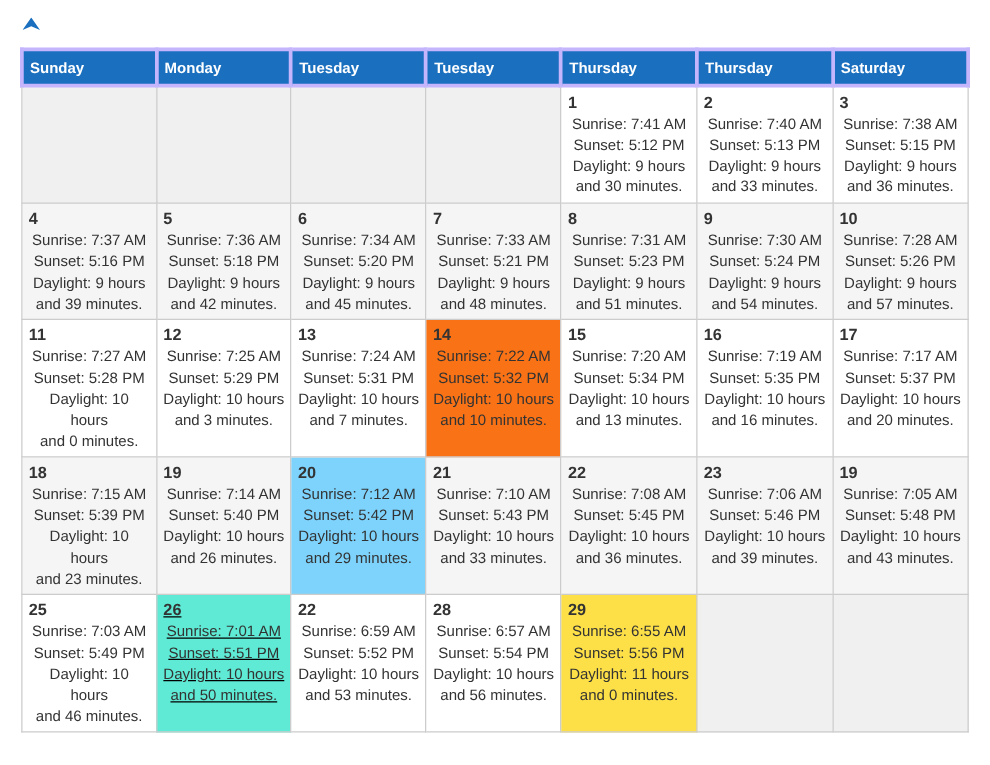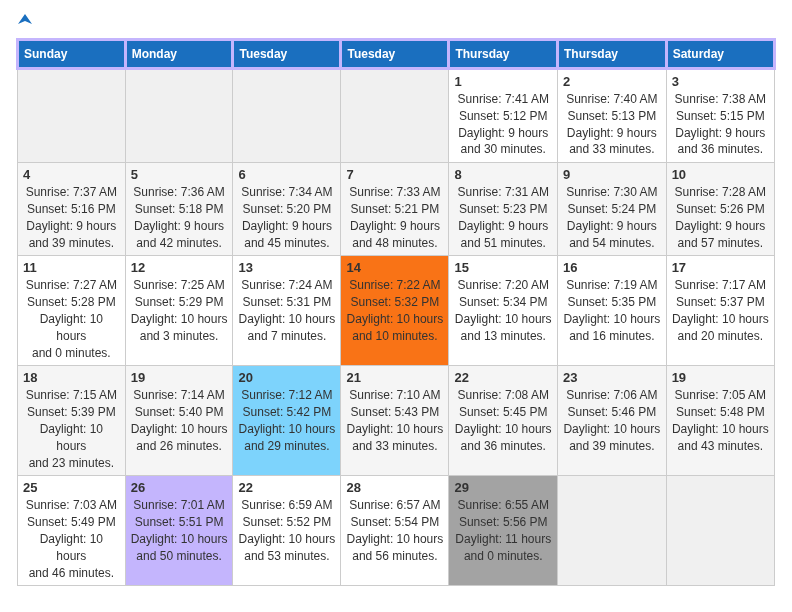--- a/index.html
+++ b/index.html
@@ -229,33 +229,33 @@
         <td style="background: rgb(245, 245, 245);">
           <span class="day-number">19</span>
           <div class="day-info">Sunrise: 7:05 AM<br>Sunset: 5:48 PM<br>Daylight: 10 hours<br>and 43 minutes.</div>
         </td>
       </tr>
       <tr>
         <td style="background: rgb(255, 255, 255);">
           <span class="day-number">25</span>
           <div class="day-info">Sunrise: 7:03 AM<br>Sunset: 5:49 PM<br>Daylight: 10 hours<br>and 46 minutes.</div>
         </td>
-        <td style="background: #c4b5fd;">
+        <td style="background: #5eead4; text-decoration: underline;">
           <span class="day-number">26</span>
           <div class="day-info">Sunrise: 7:01 AM<br>Sunset: 5:51 PM<br>Daylight: 10 hours<br>and 50 minutes.</div>
         </td>
         <td style="background: rgb(255, 255, 255);">
           <span class="day-number">22</span>
           <div class="day-info">Sunrise: 6:59 AM<br>Sunset: 5:52 PM<br>Daylight: 10 hours<br>and 53 minutes.</div>
         </td>
         <td style="background: rgb(255, 255, 255);">
           <span class="day-number">28</span>
           <div class="day-info">Sunrise: 6:57 AM<br>Sunset: 5:54 PM<br>Daylight: 10 hours<br>and 56 minutes.</div>
         </td>
-        <td style="background: #a3a3a3;">
+        <td style="background: #fde047;">
           <span class="day-number">29</span>
           <div class="day-info">Sunrise: 6:55 AM<br>Sunset: 5:56 PM<br>Daylight: 11 hours<br>and 0 minutes.</div>
         </td>
         <td class="empty-cell"></td>
         <td class="empty-cell"></td>
       </tr>
     </tbody>
 </table>
 
 </body></html>

